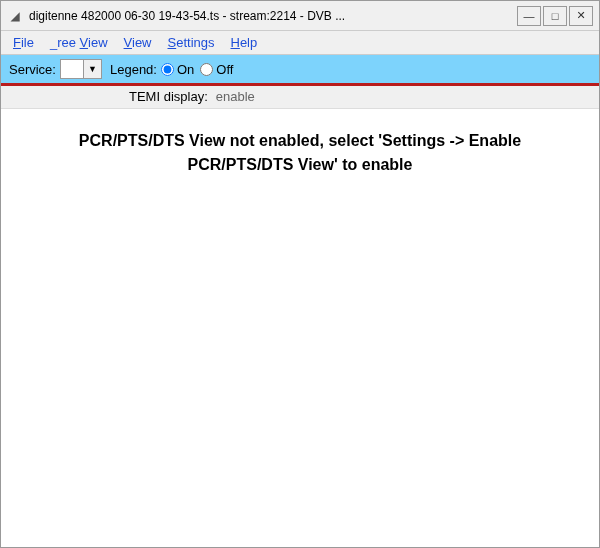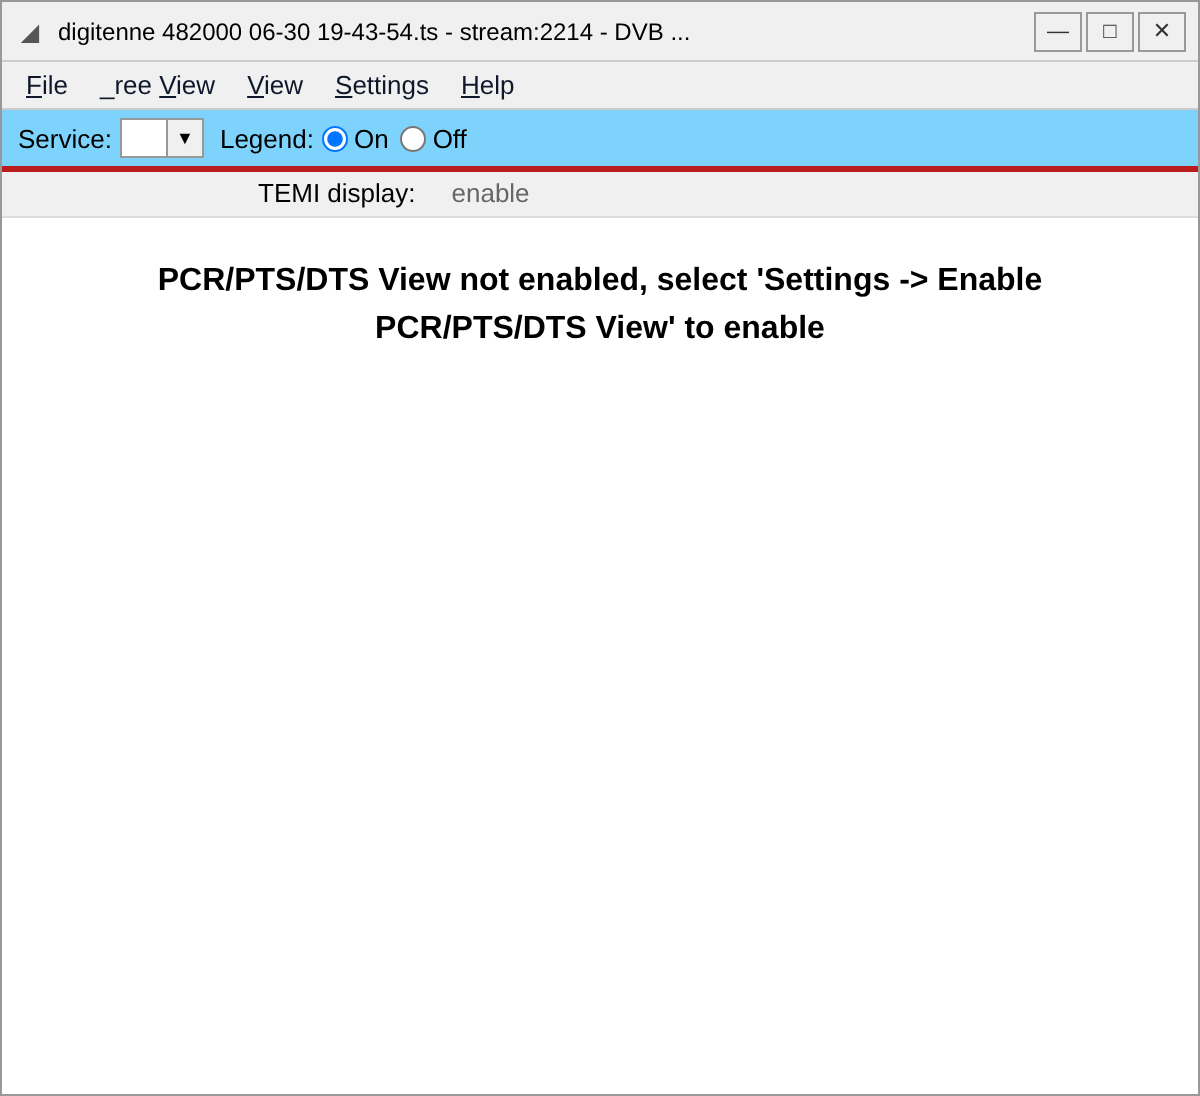--- a/index.html
+++ b/index.html
@@ -82,21 +82,21 @@
       display: flex;
       align-items: center;
       padding: 0 4px;
       border-bottom: 1px solid #ccc;
     }
 
     .menu-item {
       padding: 2px 8px;
       cursor: pointer;
       font-size: 13px;
-      color: #0f172a;
+      color: #1d4ed8;
       text-decoration: none;
     }
 
     .menu-item .underline {
       text-decoration: underline;
     }
 
     
     .tab-bar {
       height: 28px;
@@ -199,21 +199,21 @@
       font-size: 13px;
       color: #000;
     }
 
     
     .temi-bar {
       background: #f0f0f0;
       padding: 3px 8px 4px;
       display: flex;
       align-items: center;
-      gap: 18px;
+      gap: 8px;
       border-bottom: 1px solid #ddd;
     }
 
     .temi-label {
       font-size: 13px;
       color: #000;
       margin-left: 120px;
     }
 
     .temi-value {

